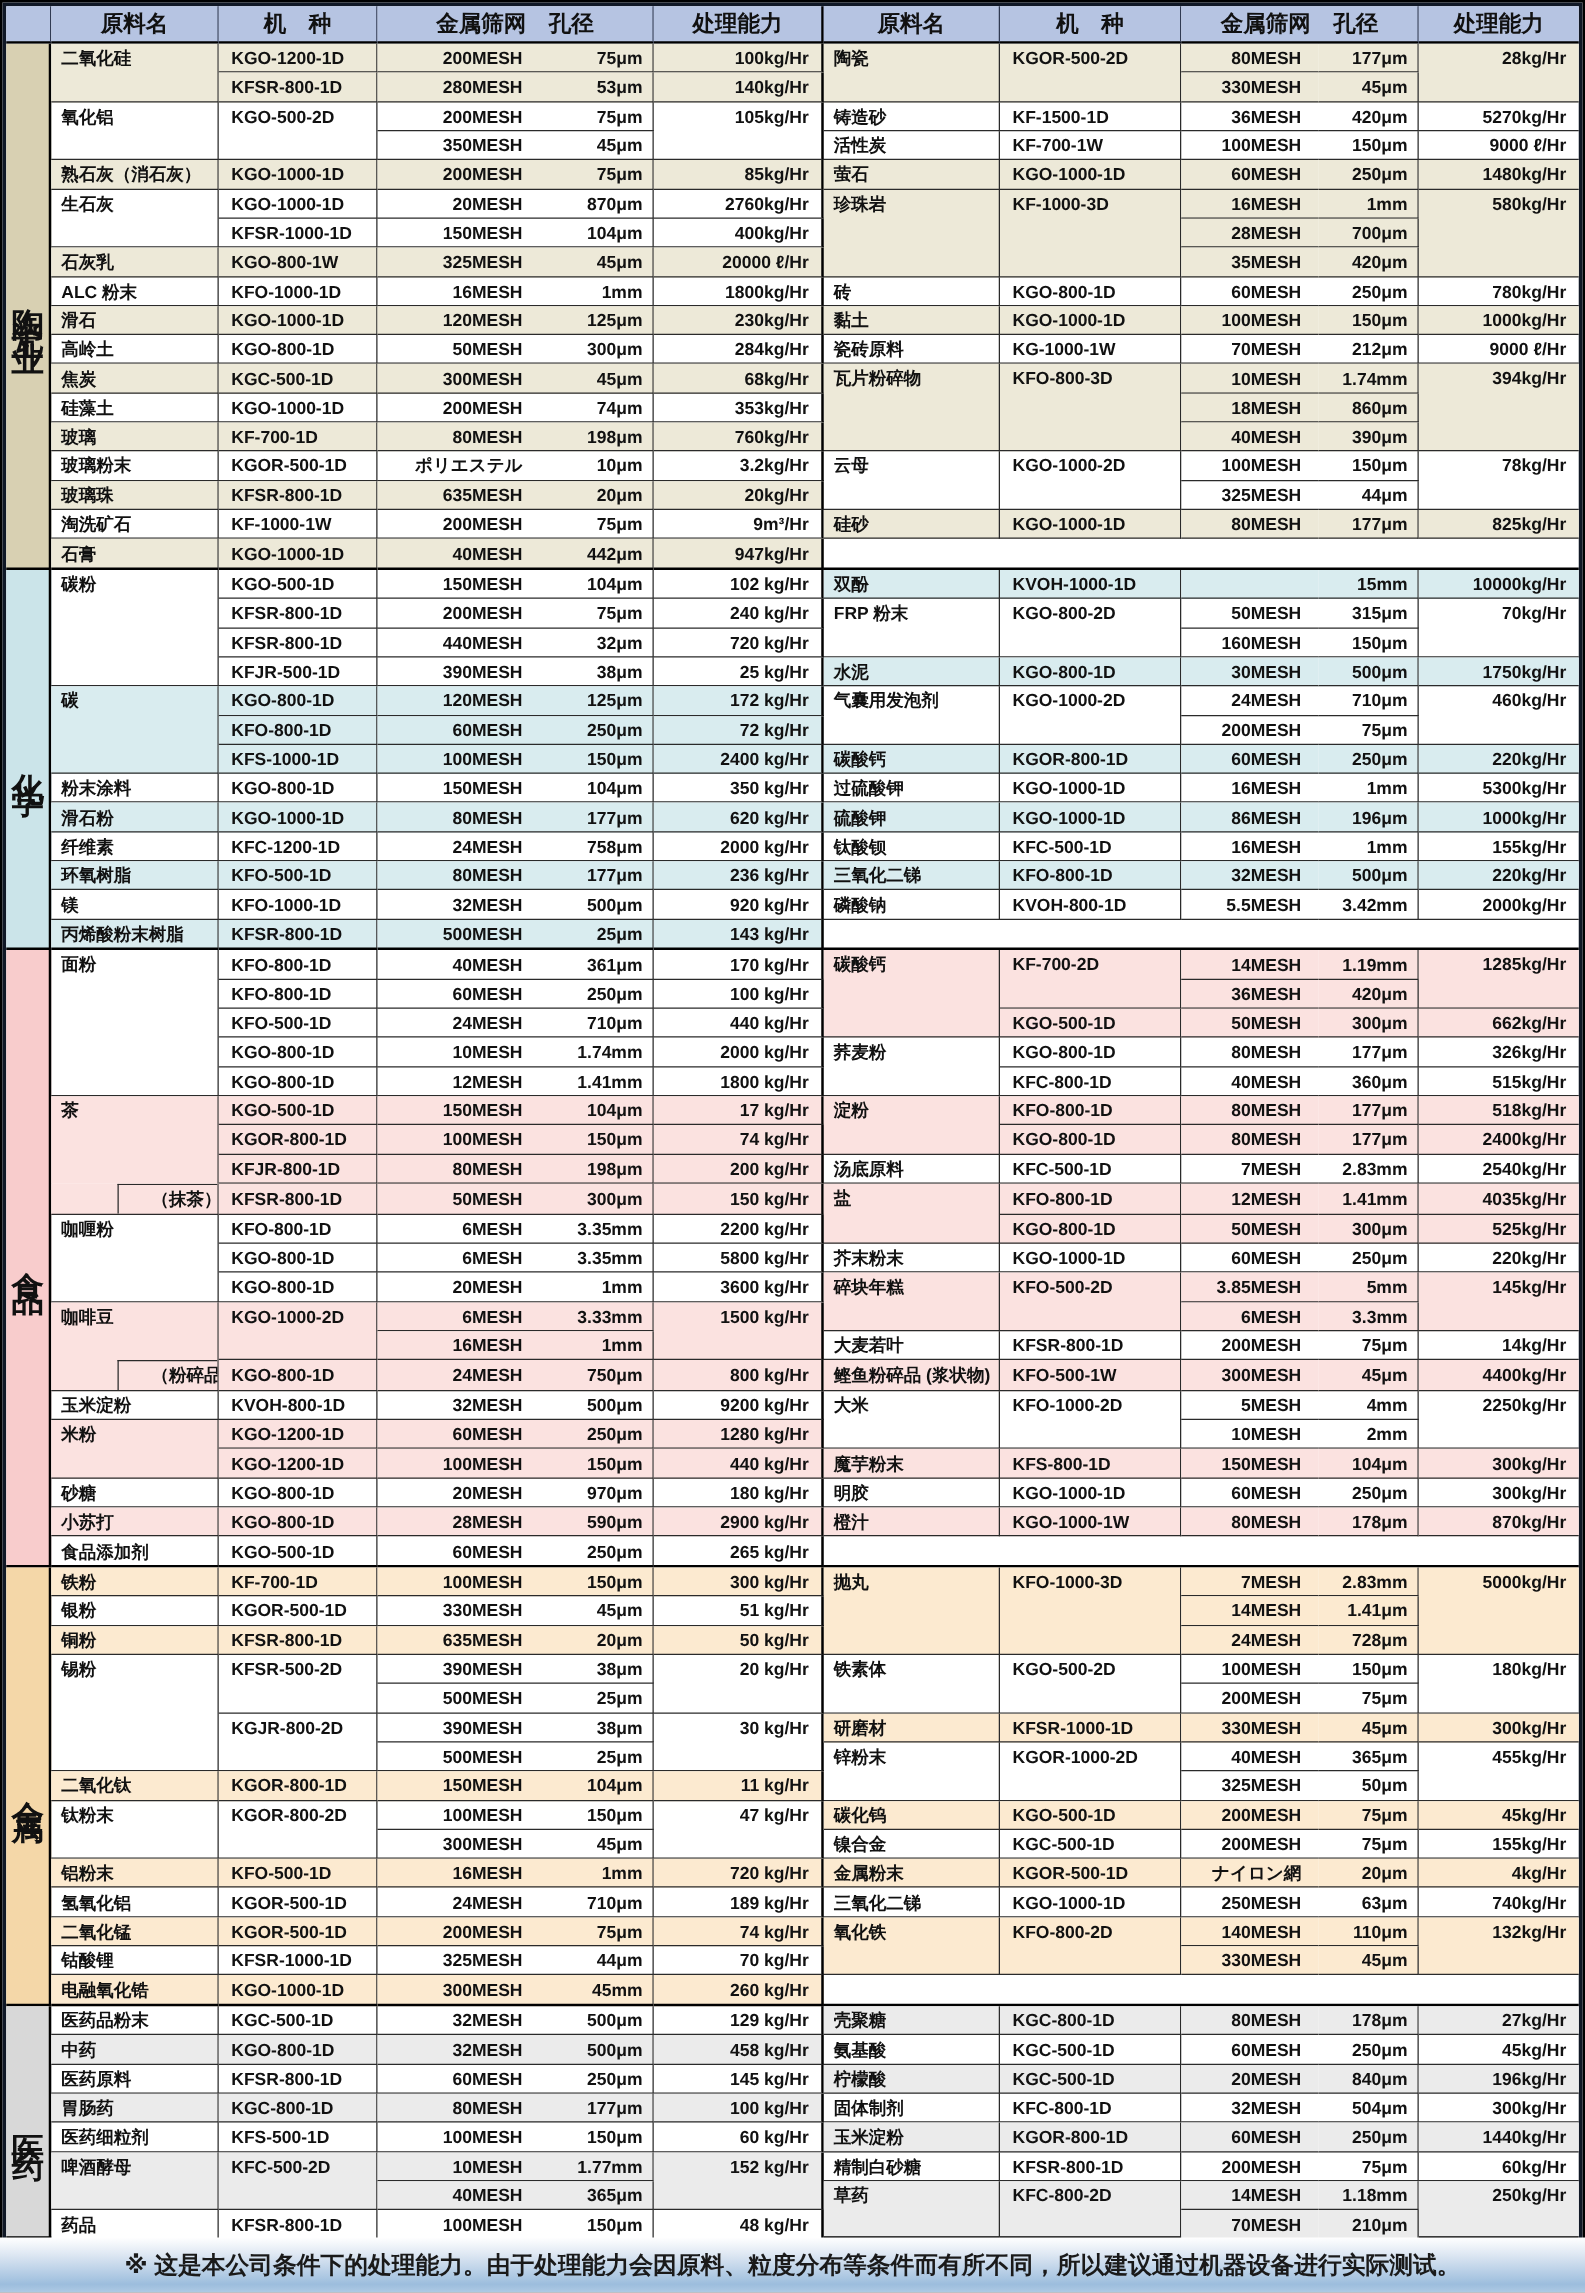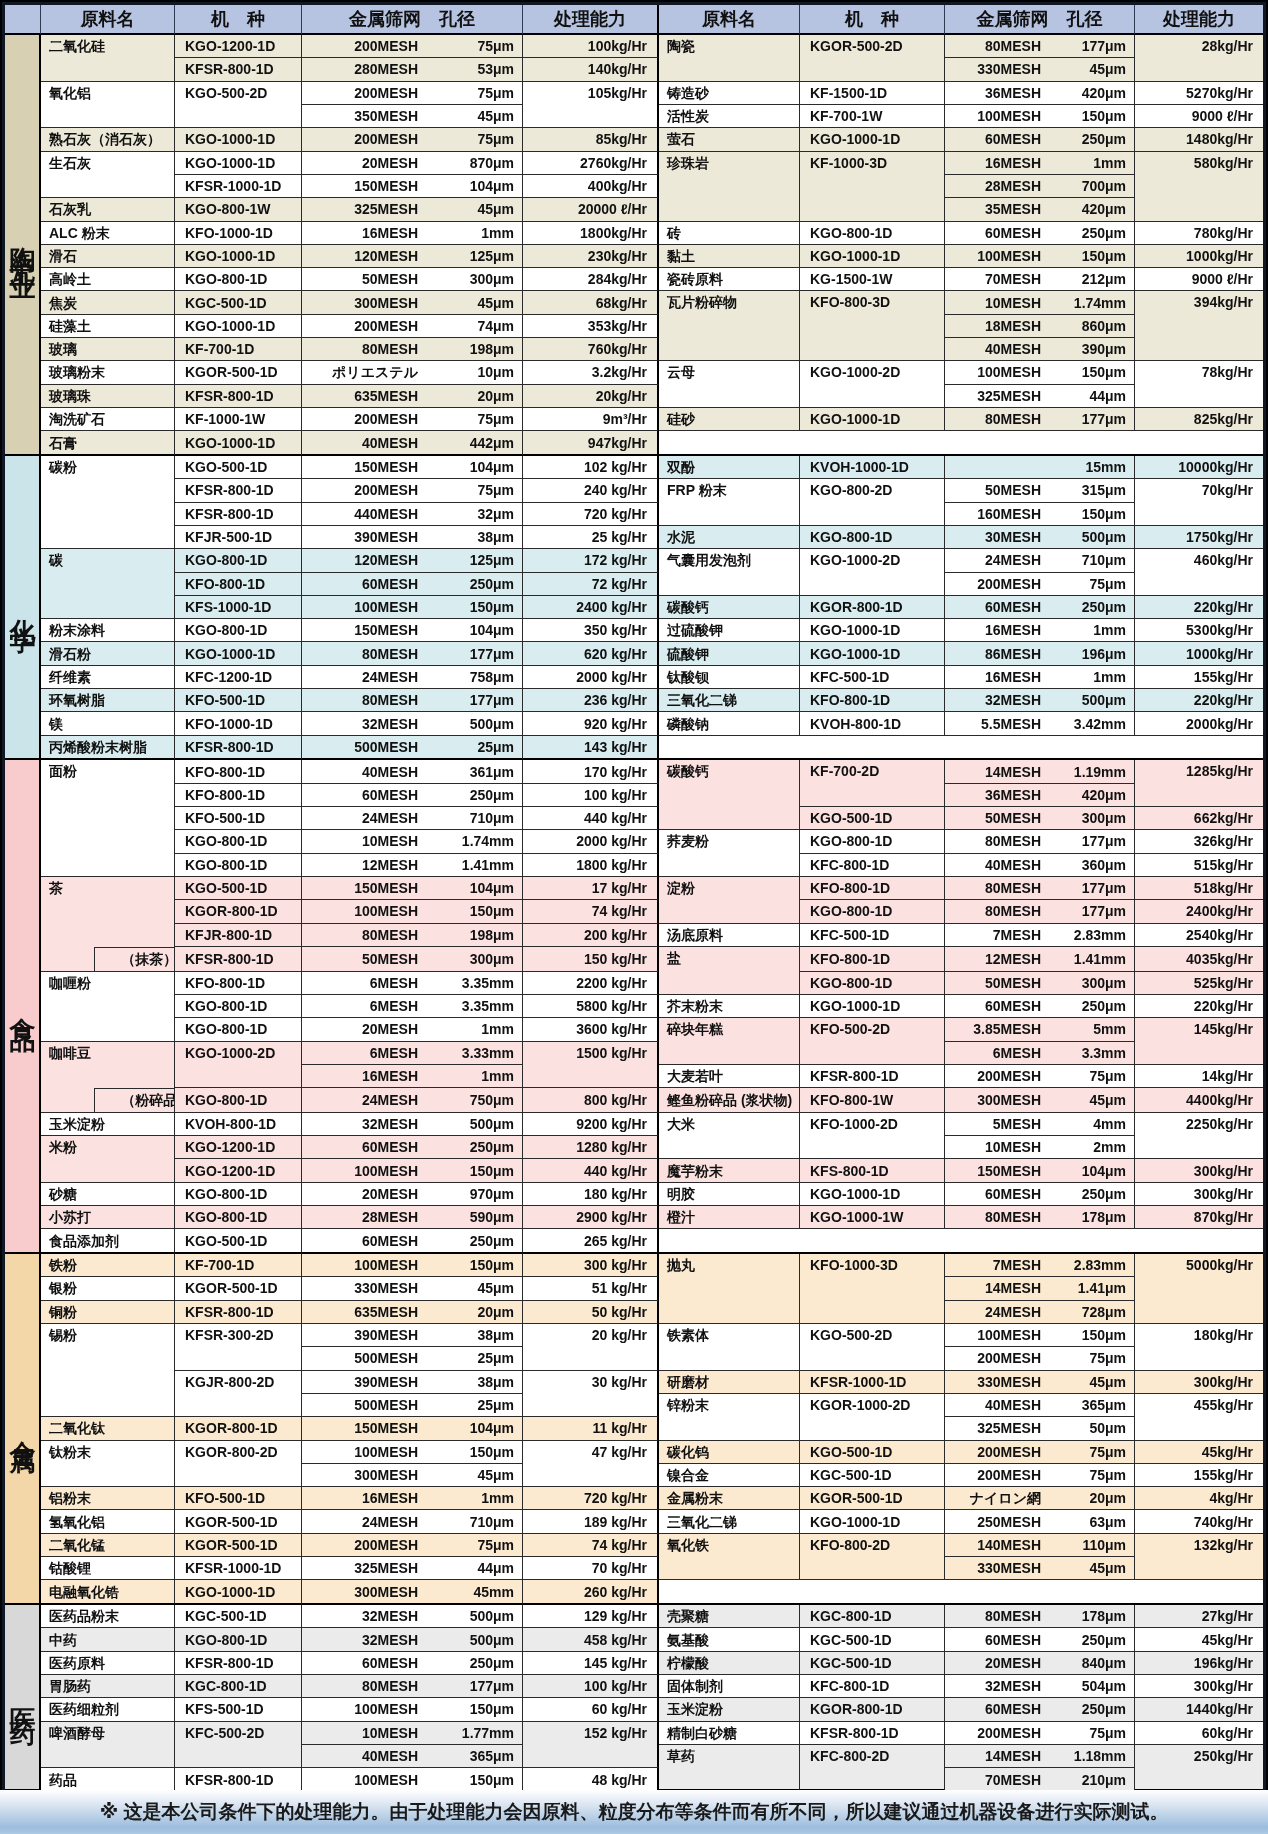--- a/index.html
+++ b/index.html
@@ -179,21 +179,21 @@
             <td class="ap sh">150μm</td>
             <td class="cap sh lastcol">1000kg/Hr</td>
           </tr>
           <tr class="sec-ceramic">
             <td class="name">高岭土</td>
             <td class="mach">KGO-800-1D</td>
             <td class="mesh">50MESH</td>
             <td class="ap">300μm</td>
             <td class="cap lsep">284kg/Hr</td>
             <td class="name">瓷砖原料</td>
-            <td class="mach">KG-1500-1W</td>
+            <td class="mach">KG-1000-1W</td>
             <td class="mesh">70MESH</td>
             <td class="ap">212μm</td>
             <td class="cap lastcol">9000 ℓ/Hr</td>
           </tr>
           <tr class="sec-ceramic">
             <td class="name sh">焦炭</td>
             <td class="mach sh">KGC-500-1D</td>
             <td class="mesh sh">300MESH</td>
             <td class="ap sh">45μm</td>
             <td class="cap sh lsep">68kg/Hr</td>
@@ -556,21 +556,21 @@
           </tr>
           <tr class="sec-food">
             <td class="name sh subname">
               <div class="subbox">（粉碎品）</div>
             </td>
             <td class="mach sh">KGO-800-1D</td>
             <td class="mesh sh">24MESH</td>
             <td class="ap sh">750μm</td>
             <td class="cap sh lsep">800 kg/Hr</td>
             <td class="name sh">鲣鱼粉碎品 (浆状物)</td>
-            <td class="mach sh">KFO-800-1W</td>
+            <td class="mach sh">KFO-500-1W</td>
             <td class="mesh sh">300MESH</td>
             <td class="ap sh">45μm</td>
             <td class="cap sh lastcol">4400kg/Hr</td>
           </tr>
           <tr class="sec-food">
             <td class="name">玉米淀粉</td>
             <td class="mach">KVOH-800-1D</td>
             <td class="mesh">32MESH</td>
             <td class="ap">500μm</td>
             <td class="cap lsep">9200 kg/Hr</td>
@@ -658,21 +658,21 @@
             <td class="name sh">铜粉</td>
             <td class="mach sh">KFSR-800-1D</td>
             <td class="mesh sh">635MESH</td>
             <td class="ap sh">20μm</td>
             <td class="cap sh lsep">50 kg/Hr</td>
             <td class="mesh sh">24MESH</td>
             <td class="ap sh">728μm</td>
           </tr>
           <tr class="sec-metal">
             <td class="name vt" rowspan="4">锡粉</td>
-            <td class="mach vt" rowspan="2">KFSR-300-2D</td>
+            <td class="mach vt" rowspan="2">KFSR-500-2D</td>
             <td class="mesh">390MESH</td>
             <td class="ap">38μm</td>
             <td class="cap lsep vt" rowspan="2">20 kg/Hr</td>
             <td class="name vt" rowspan="2">铁素体</td>
             <td class="mach vt" rowspan="2">KGO-500-2D</td>
             <td class="mesh">100MESH</td>
             <td class="ap">150μm</td>
             <td class="cap lastcol vt" rowspan="2">180kg/Hr</td>
           </tr>
           <tr class="sec-metal">

